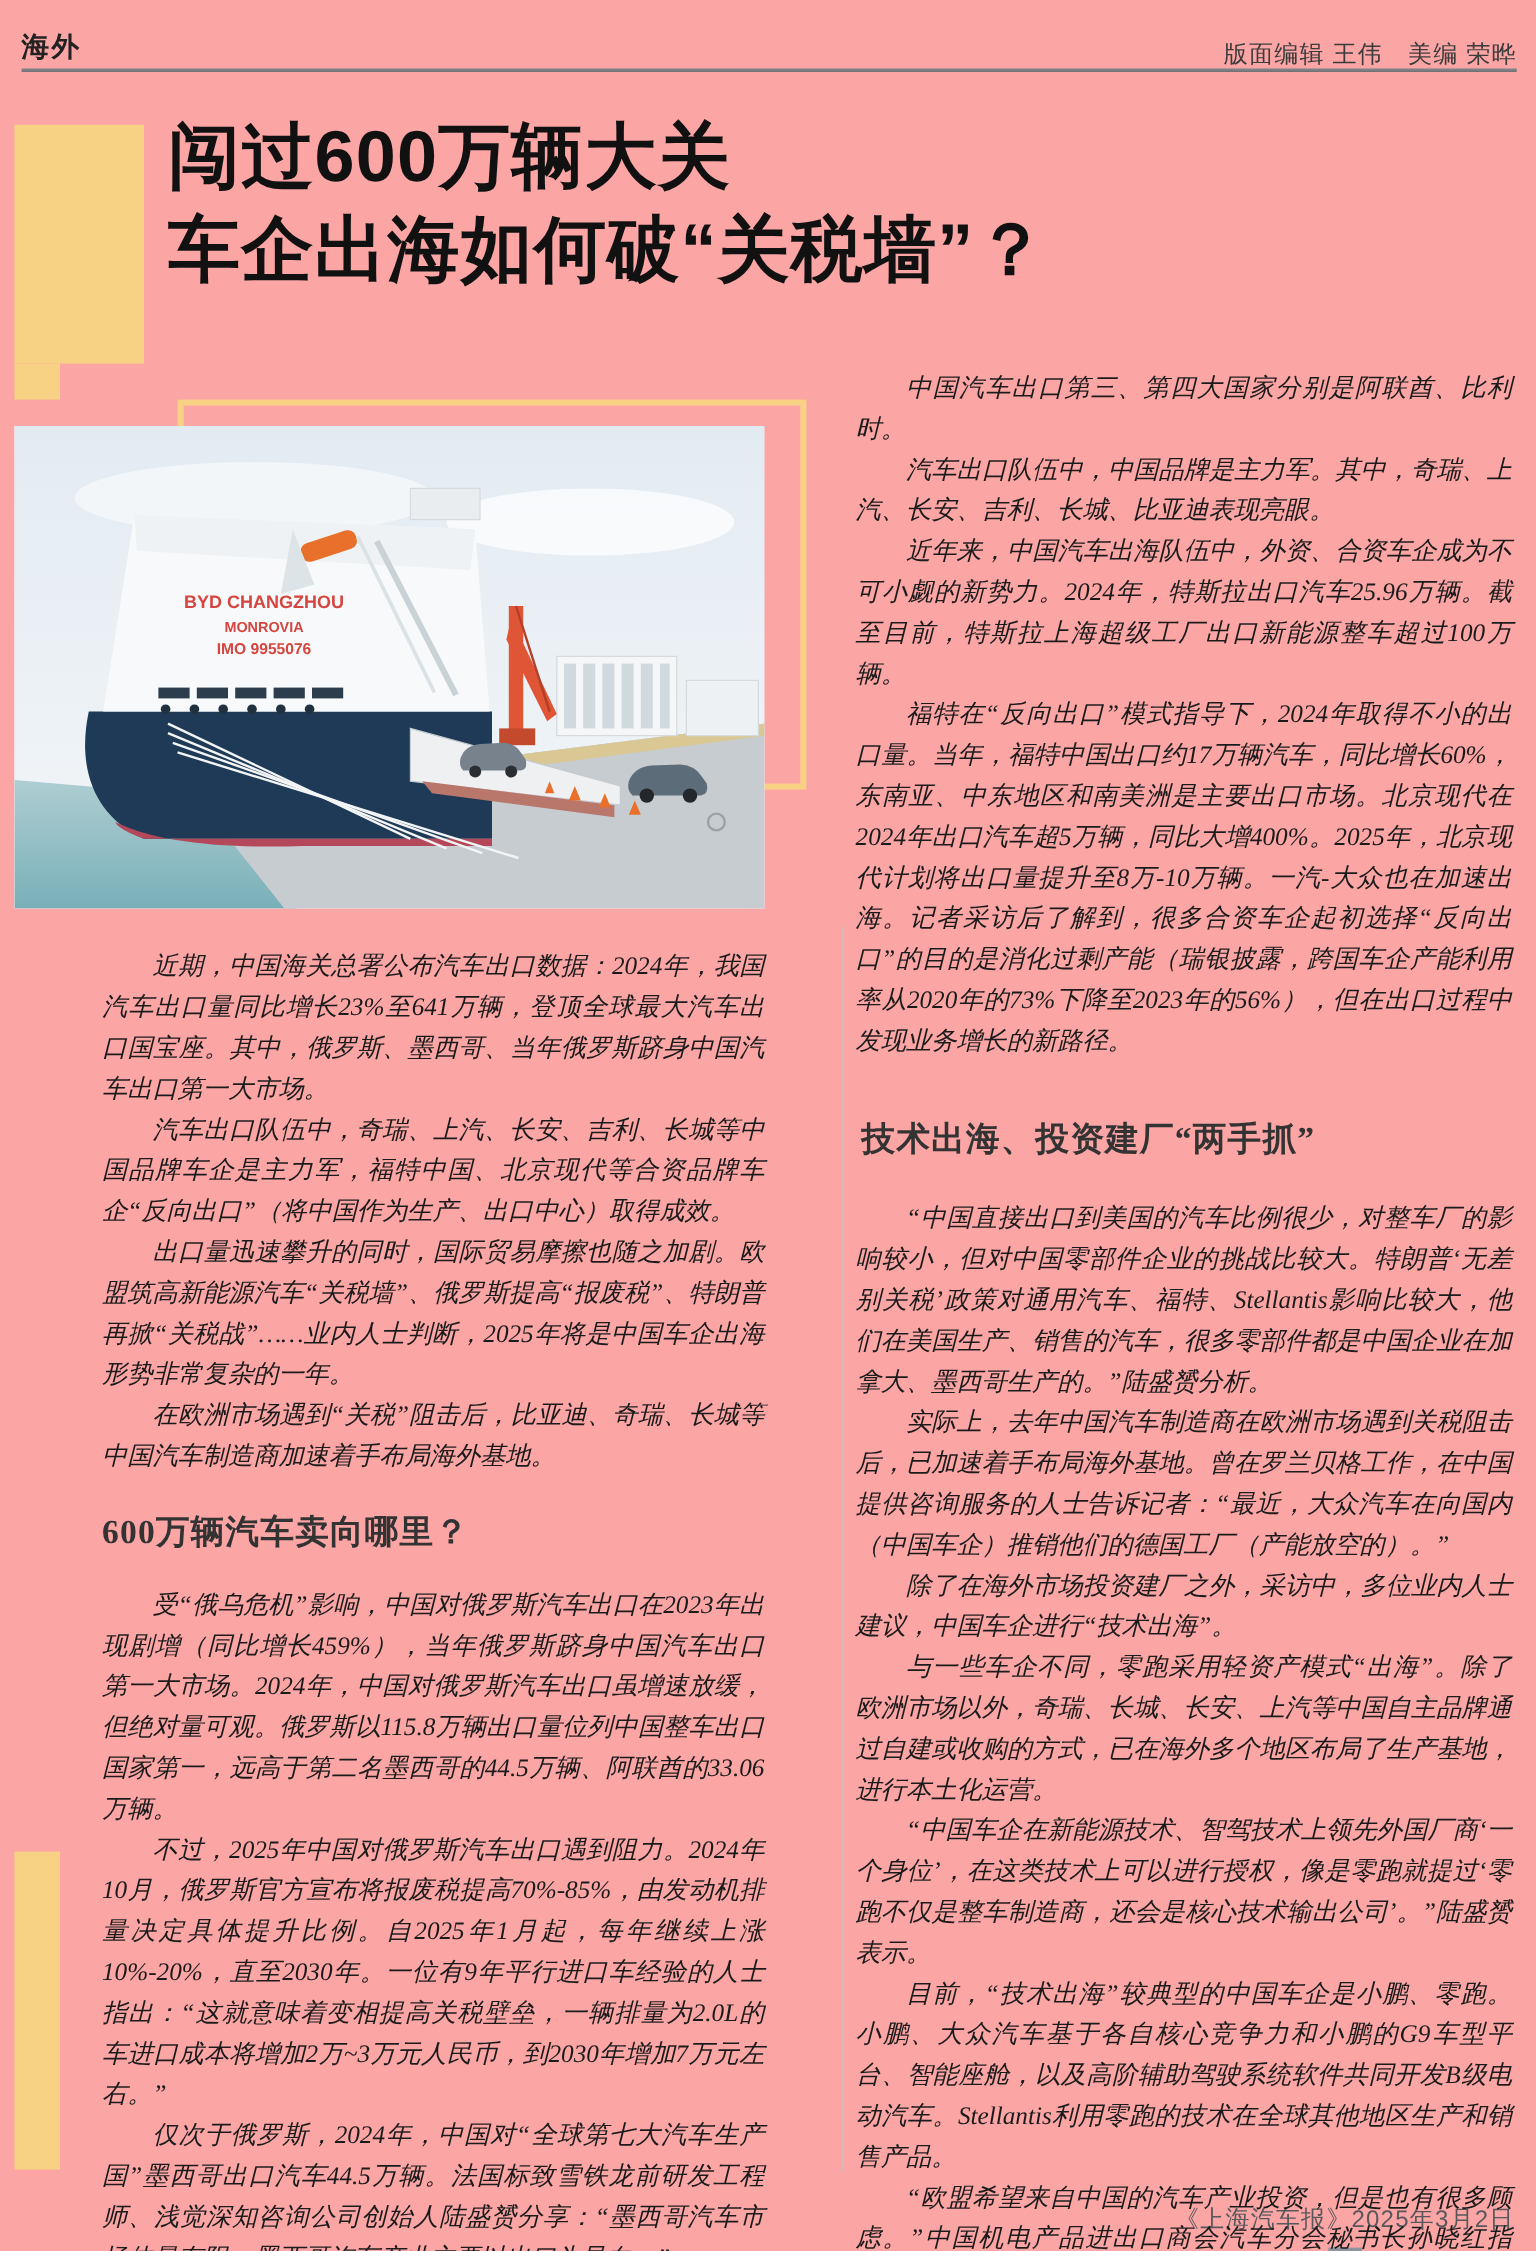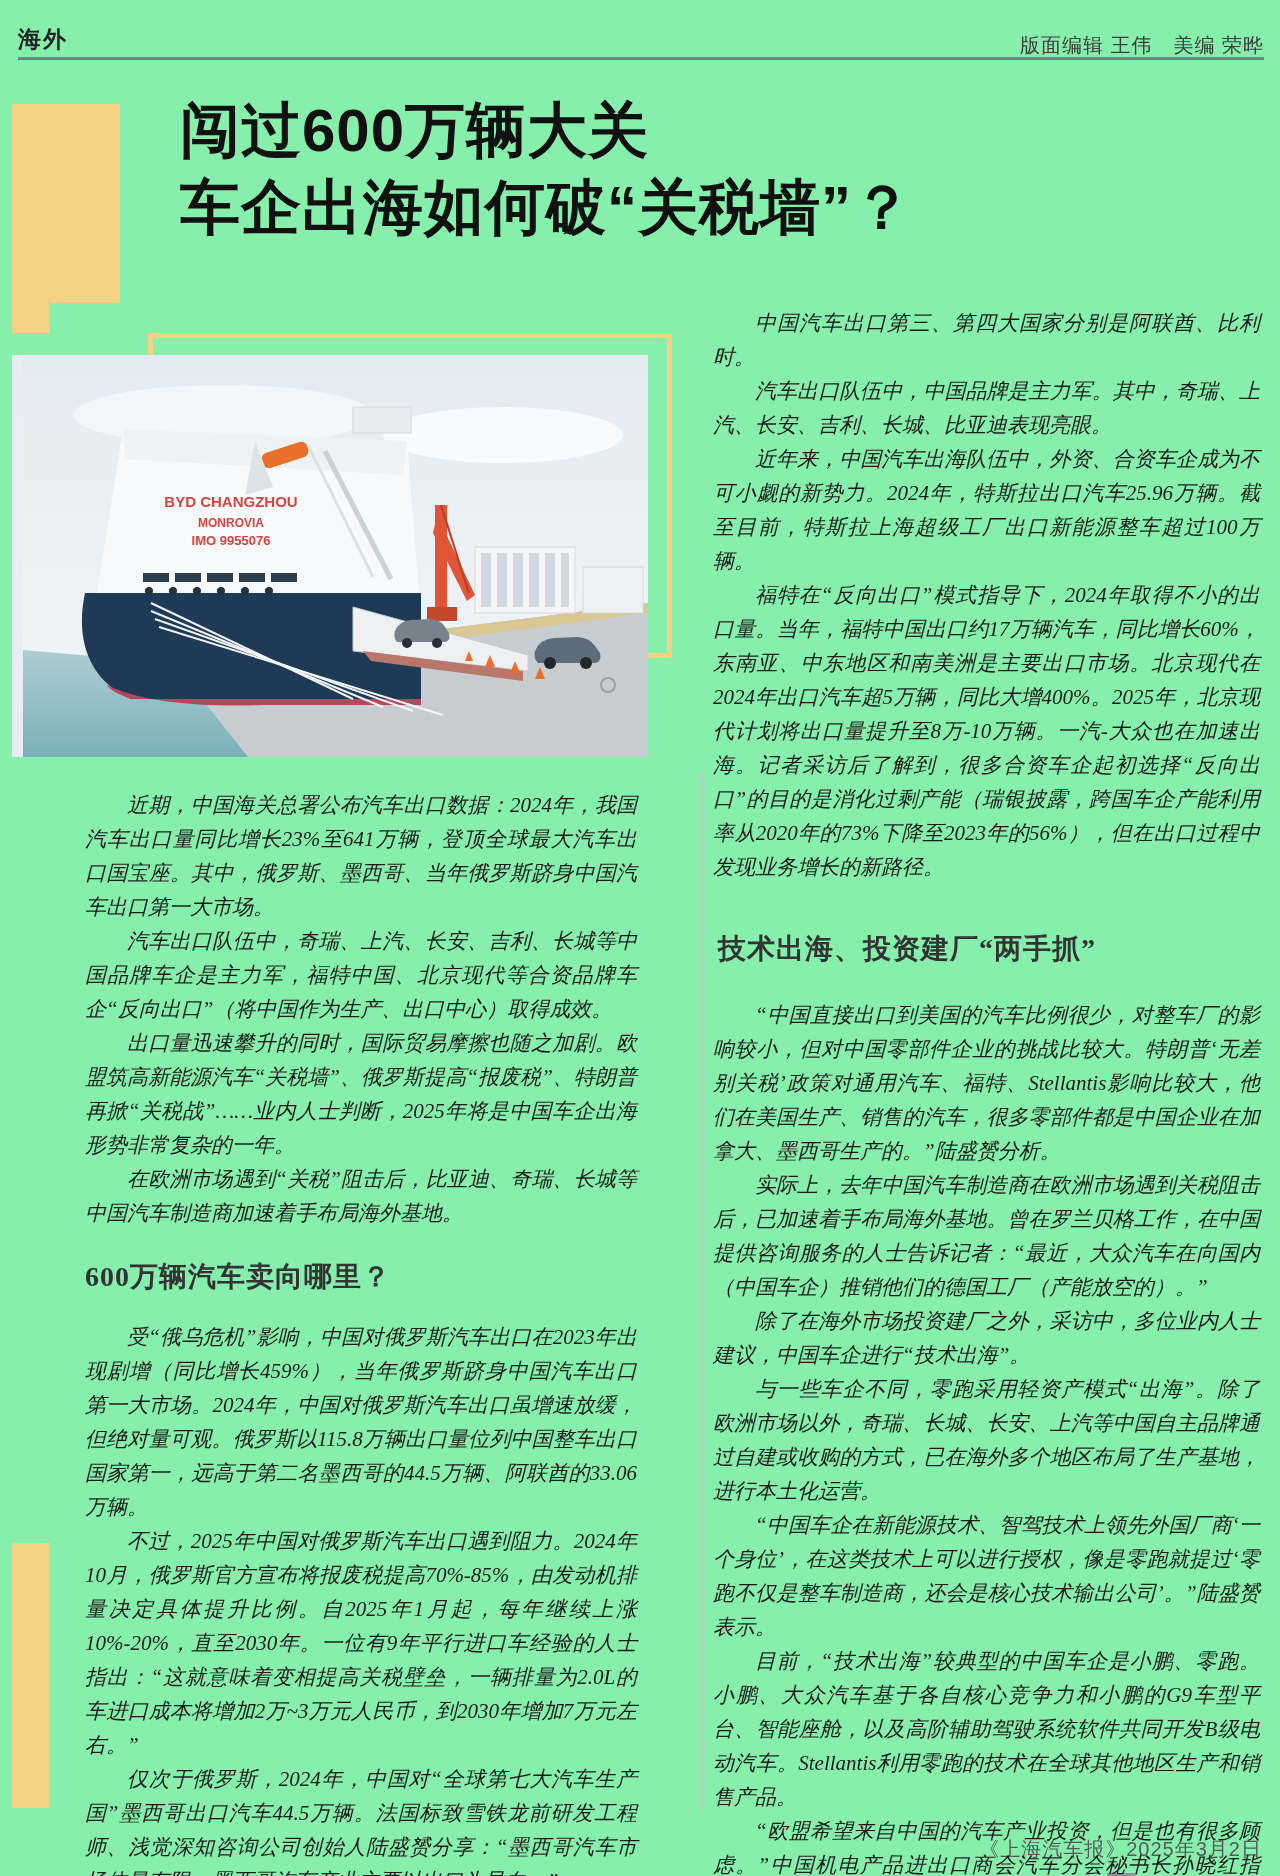--- a/index.html
+++ b/index.html
@@ -1,18 +1,18 @@
 <!DOCTYPE html>
 <html><head>
 <meta charset="utf-8">
 <style>
   html,body { margin:0; padding:0; background:#e9e9e9; }
   #page {
     position:relative; width:1280px; height:1876px; margin:0 auto;
-    background:#86efac; overflow:hidden;
+    background:#fca5a5; overflow:hidden;
     font-family:"Liberation Serif", serif; color:#1b1b1b;
   }
   .abs { position:absolute; }
 
   
   .kicker { left:18px; top:24px; font-family:"Liberation Sans",sans-serif;
             font-size:23px; font-weight:700; color:#222; letter-spacing:2px; }
   .editors { right:16px; top:32px; font-family:"Liberation Sans",sans-serif;
              font-size:20px; color:#3c3c3c; letter-spacing:1px; }
   .header-rule { left:18px; top:57px; width:1246px; height:3px;
@@ -21,25 +21,25 @@
   
   .deco-a { left:12px; top:104px; width:108px; height:199px; background:#f8d284; }
   .deco-b { left:12px; top:303px; width:38px; height:30px; background:#f8d284; }
   .deco-strip { left:12px; top:1543px; width:38px; height:265px; background:#f8d284; }
   .photo-frame { left:148px; top:333px; width:514px; height:315px;
                  border:5px solid #f8d284; z-index:1; }
 
   
   .title { left:140px; top:92px; width:1060px; z-index:2;
            font-family:"Liberation Sans",sans-serif; font-weight:900;
-           font-size:60px; line-height:77px; color:#111; letter-spacing:1px;margin-left:40px; }
+           font-size:60px; line-height:77px; color:#111; letter-spacing:1px; }
 
   
   .photo { left:12px; top:355px; width:625px; height:402px; z-index:2;
-           background:#e8eef3;padding-left:11px; }
+           background:#e8eef3; }
   .photo svg { display:block; }
 
   
   .col { z-index:3; }
   .col p { margin:0; font-size:21px; line-height:34px; text-align:justify;
            text-indent:2em;font-style:italic; }
   .col-left  { left:85px;  top:788px; width:552px; }
   .col-right { left:713px; top:306px; width:547px; }
   .subhead { font-family:Liberation Serif, serif; font-weight:600;
              font-size:28px; color:#333; text-indent:0; letter-spacing:1px; }

